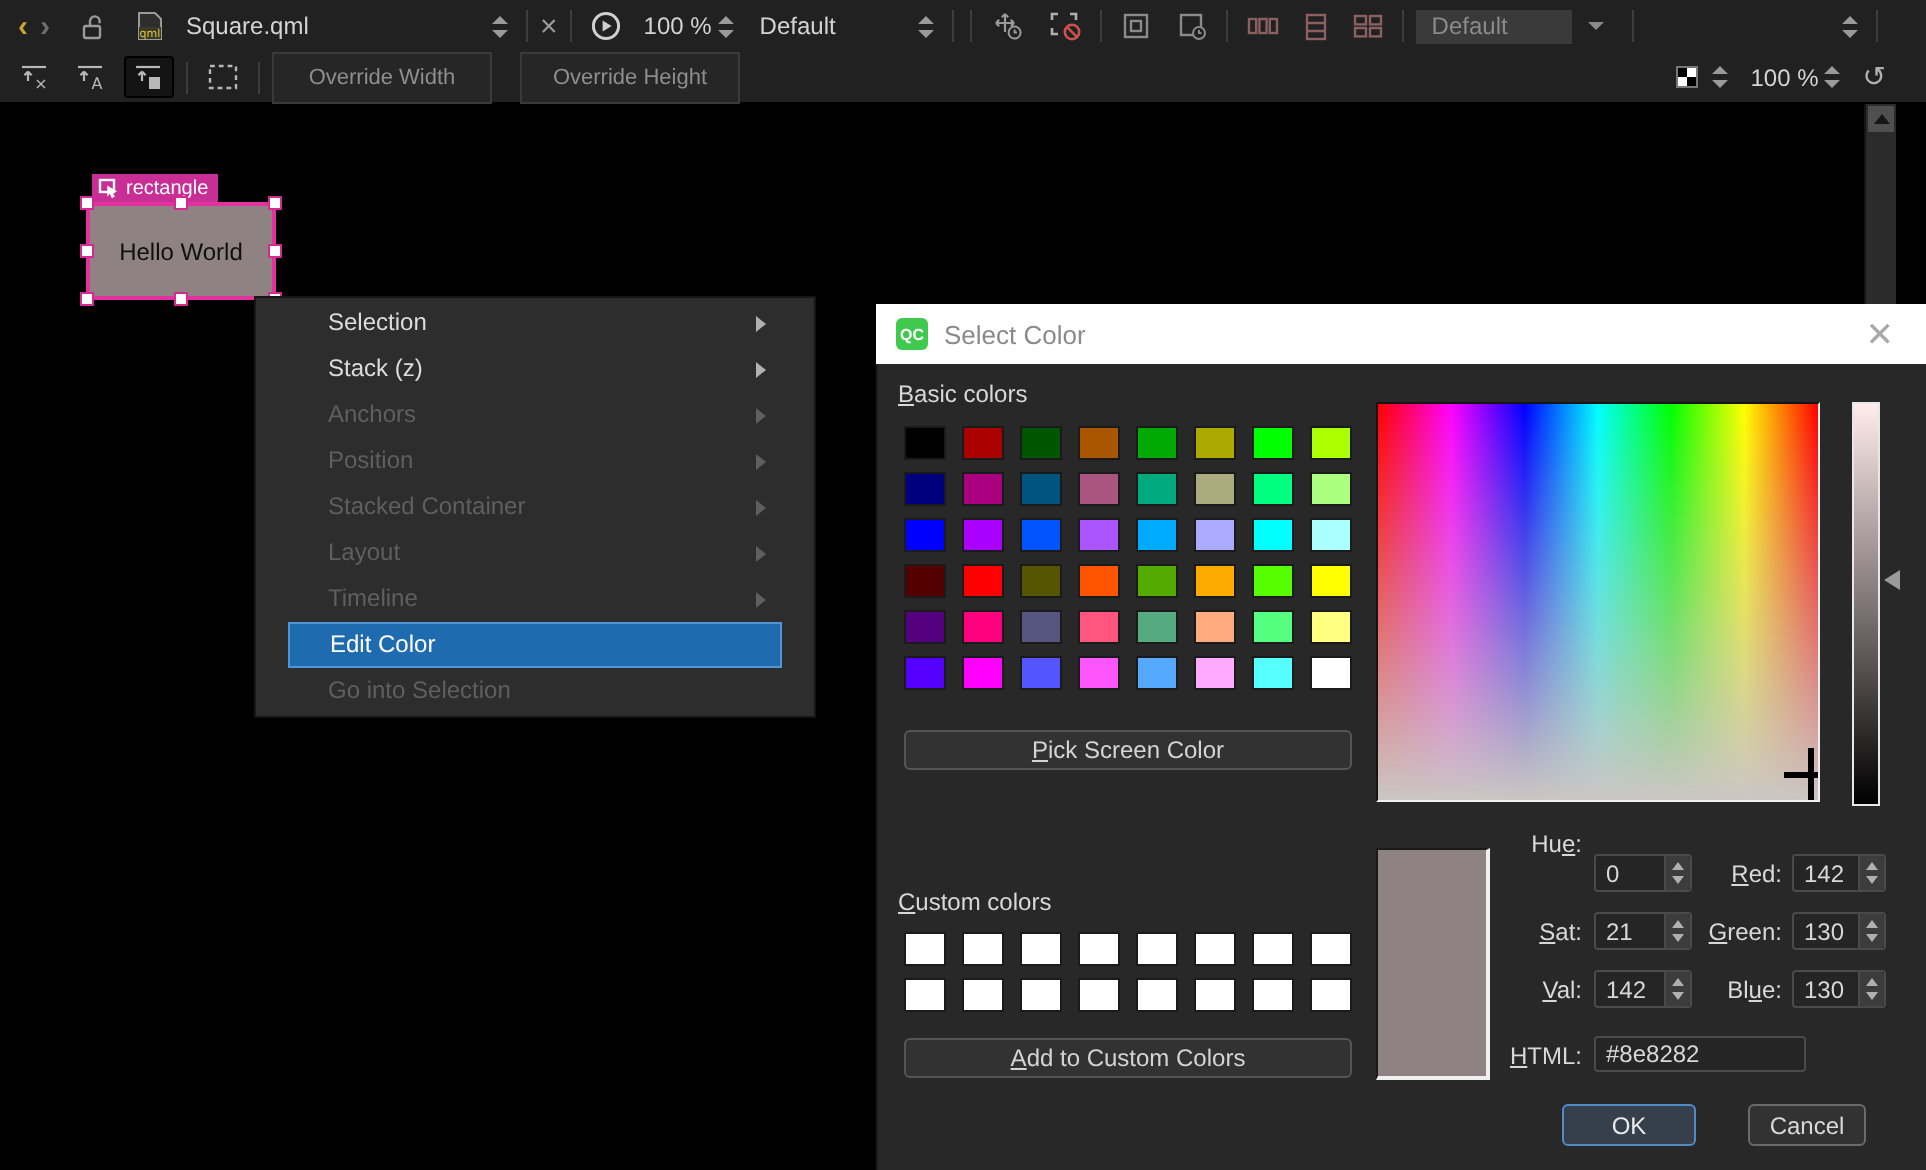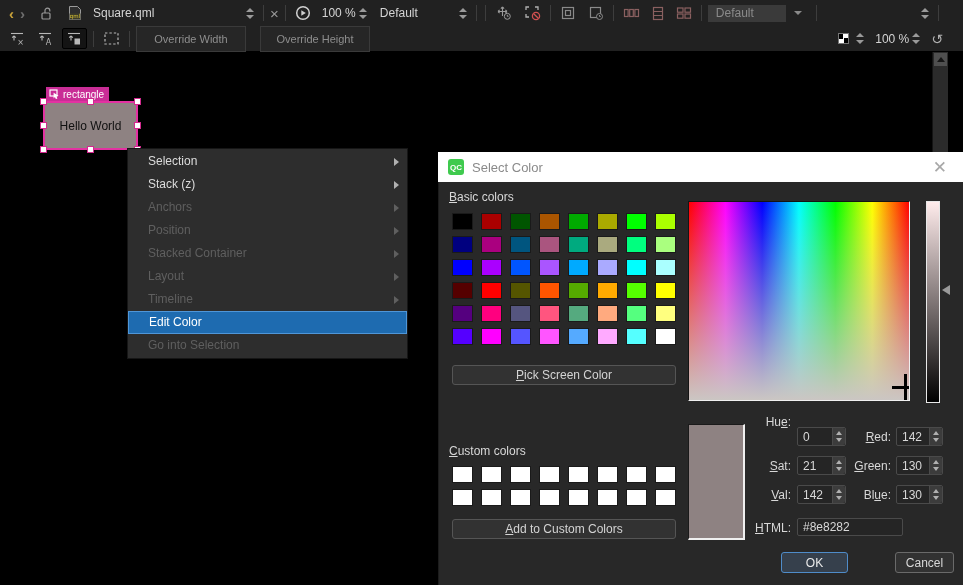--- a/index.html
+++ b/index.html
@@ -43,21 +43,21 @@
                               border-right:4px solid transparent; border-bottom:5px solid #161616; }
   #component-rect { position:absolute; left:43px; top:101px; width:95px; height:49px;
                     border:2px solid #e331a2; display:flex; align-items:center; justify-content:center; z-index:2; }
   #component-rect .comp-text { font-size:12px; color:#101010; }
   #component-tab { position:absolute; left:46px; top:87px; height:14px; background:#c92d96;
                    color:#fff; font-size:10px; display:flex; align-items:center; gap:3px;
                    padding:0 5px 0 3px; z-index:2; }
   .handle { position:absolute; width:7px; height:7px; background:#fff; border:1px solid #d22a8f; z-index:3; }
   
   #context-menu { position:absolute; left:127px; top:148px; width:281px; background:#2d2d2d;
-                  border:1px solid #161616; z-index:5; padding:1px 0; }
+                  border:1px solid #161616; z-index:5; padding:1px 16px; }
   .menu-item { position:relative; height:23px; line-height:23px; padding-left:20px;
                font-size:12px; color:#dcdcdc; white-space:nowrap; }
   .menu-item.disabled { color:#5f5f5f; }
   .menu-item.highlighted { background:#1e6bb0; border:1px solid #4f96d8; line-height:21px; height:23px; color:#fff; }
   .submenu-arrow { position:absolute; right:8px; top:8px; width:0; height:0;
                    border-top:4px solid transparent; border-bottom:4px solid transparent;
                    border-left:5px solid #b0b0b0; }
   .menu-item.disabled .submenu-arrow { border-left-color:#5f5f5f; }
   
   #dialog { position:absolute; left:438px; top:152px; width:525px; height:433px; z-index:10; }
@@ -98,21 +98,21 @@
   .spin-buttons i { display:block; width:0; height:0; border-left:3px solid transparent; border-right:3px solid transparent; }
   .spin-buttons .up { border-bottom:4px solid #b0b0b0; }
   .spin-buttons .down { border-top:4px solid #b0b0b0; }
   .text-input { position:absolute; height:18px; background:#252525; border:1px solid #4a4a4a;
                 border-radius:2px; font-size:12px; color:#d8d8d8; display:flex; align-items:center; padding-left:5px; }
   #ok-button { position:absolute; left:342px; top:370px; width:67px; height:21px; background:#36404c;
                border:1px solid #4f8cc9; border-radius:3px; color:#eaeaea; font-size:12px;
                display:flex; align-items:center; justify-content:center; }
   #cancel-button { position:absolute; left:435px; top:370px; width:59px; height:21px; background:#323232;
                border:1px solid #6a6a6a; border-radius:3px; color:#d8d8d8; font-size:12px;
-               display:flex; align-items:center; justify-content:center;margin-left:21px; }
+               display:flex; align-items:center; justify-content:center; }
   u { text-decoration:underline; }
 </style>
 </head>
 <body>
 
 <div id="app">
 
   <div class="toolbar" id="toolbar-1">
     <span class="chev" style="color:#c9a23a"><span>‹</span></span>
     <span class="chev" style="color:#6e6e6e"><span>›</span></span>

